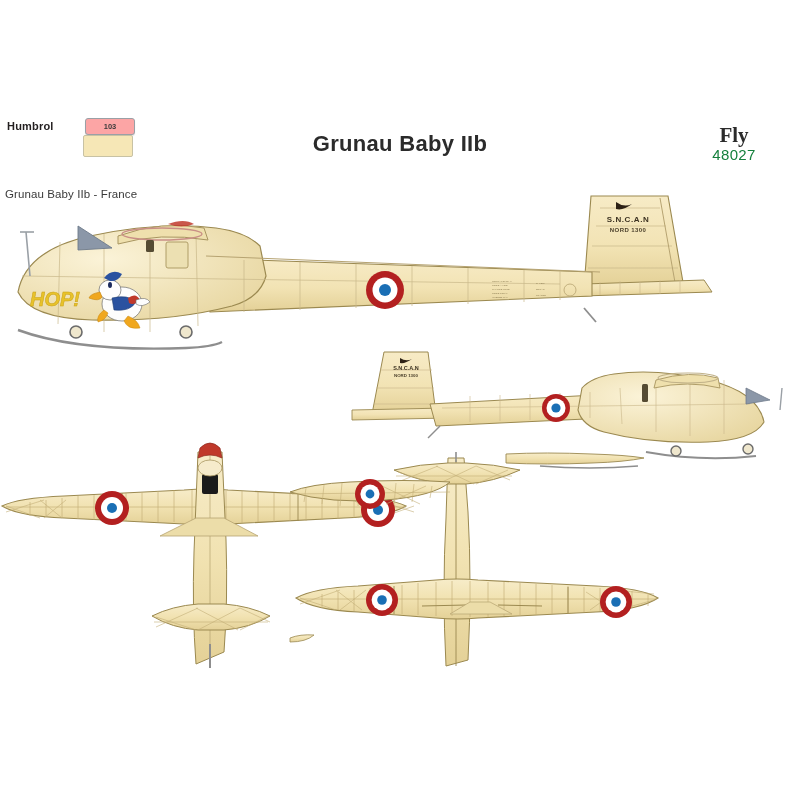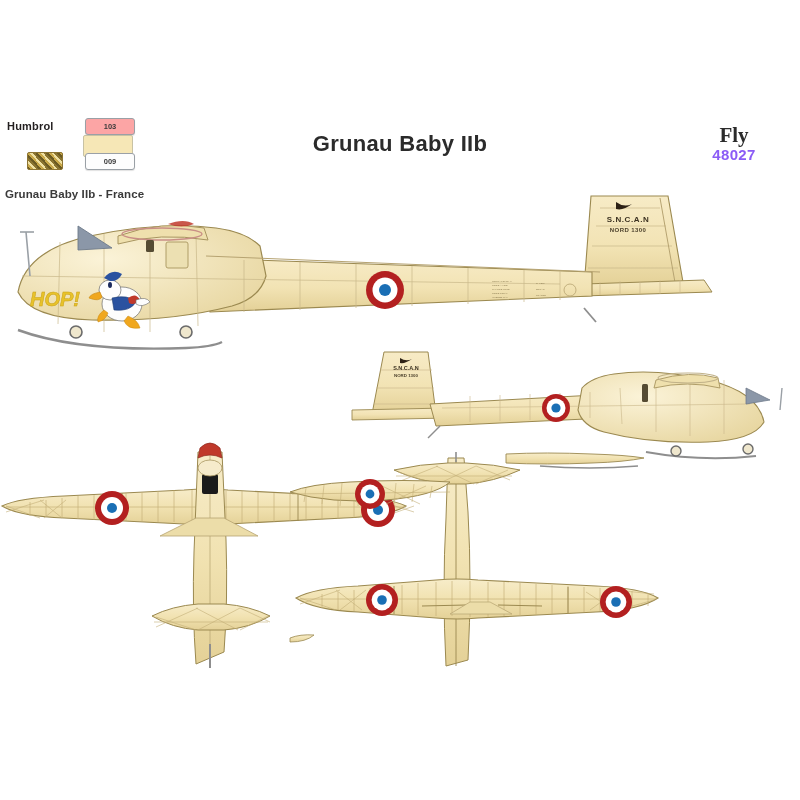--- a/index.html
+++ b/index.html
@@ -43,34 +43,34 @@
   }
   .code-box2{
     position:absolute;right:0;top:1px;width:48px;height:15px;
     border:1px solid #9aa0a6;border-radius:3px;background:#fdfdfd;
     box-shadow:0 1px 1px rgba(0,0,0,.12);
   }
   .code-box2 span{display:block;text-align:center;line-height:15px;font-size:7.5px;font-weight:bold;color:#3b3b3b;}
 
   .subject-caption{
     position:absolute;left:5px;top:188px;
-    font-size:11.5px;font-weight:bold;color:#3a3a3a;letter-spacing:.1px;
+    font-size:11.5px;font-weight:normal;color:#3a3a3a;letter-spacing:.1px;
   }
 
   
   .sheet-title{
     position:absolute;left:0;right:0;top:131px;text-align:center;
     font-size:22px;font-weight:bold;color:#2b2b2b;letter-spacing:.3px;
   }
   .brand-block{position:absolute;right:18px;top:124px;text-align:center;width:96px;}
   .brand-name{
     font-family:"Liberation Serif",serif;
     font-size:21px;font-weight:bold;color:#2b2b2b;line-height:1.05;
   }
-  .brand-code{font-size:15px;font-weight:bold;color:#8b5cf6;letter-spacing:.4px;}
+  .brand-code{font-size:15px;font-weight:normal;color:#15803d;letter-spacing:.4px;}
 
   
   .art{position:absolute;}
   svg{display:block;overflow:visible;}
   .micro{font-size:2.4px;fill:#8a7b50;font-family:"Liberation Sans",sans-serif;}
 </style>
 </head>
 <body>
 
 <div id="sheet">
@@ -79,26 +79,20 @@
     <div class="paint-row">
       <div class="paint-brand">Humbrol</div>
       <div class="code-box">
         <span>103</span>
       </div>
       <div class="swatch-wrap">
         <div class="swatch"></div>
       </div>
     </div>
 
-    <div class="paint-row2">
-      <div class="swatch-gold"></div>
-      <div class="code-box2">
-        <span>009</span>
-      </div>
-    </div>
   </div>
 
   <div class="subject-caption">Grunau Baby IIb - France</div>
 
   <div class="sheet-title">Grunau Baby IIb</div>
   <div class="brand-block">
     <div class="brand-name">Fly</div>
     <div class="brand-code">48027</div>
   </div>
 

